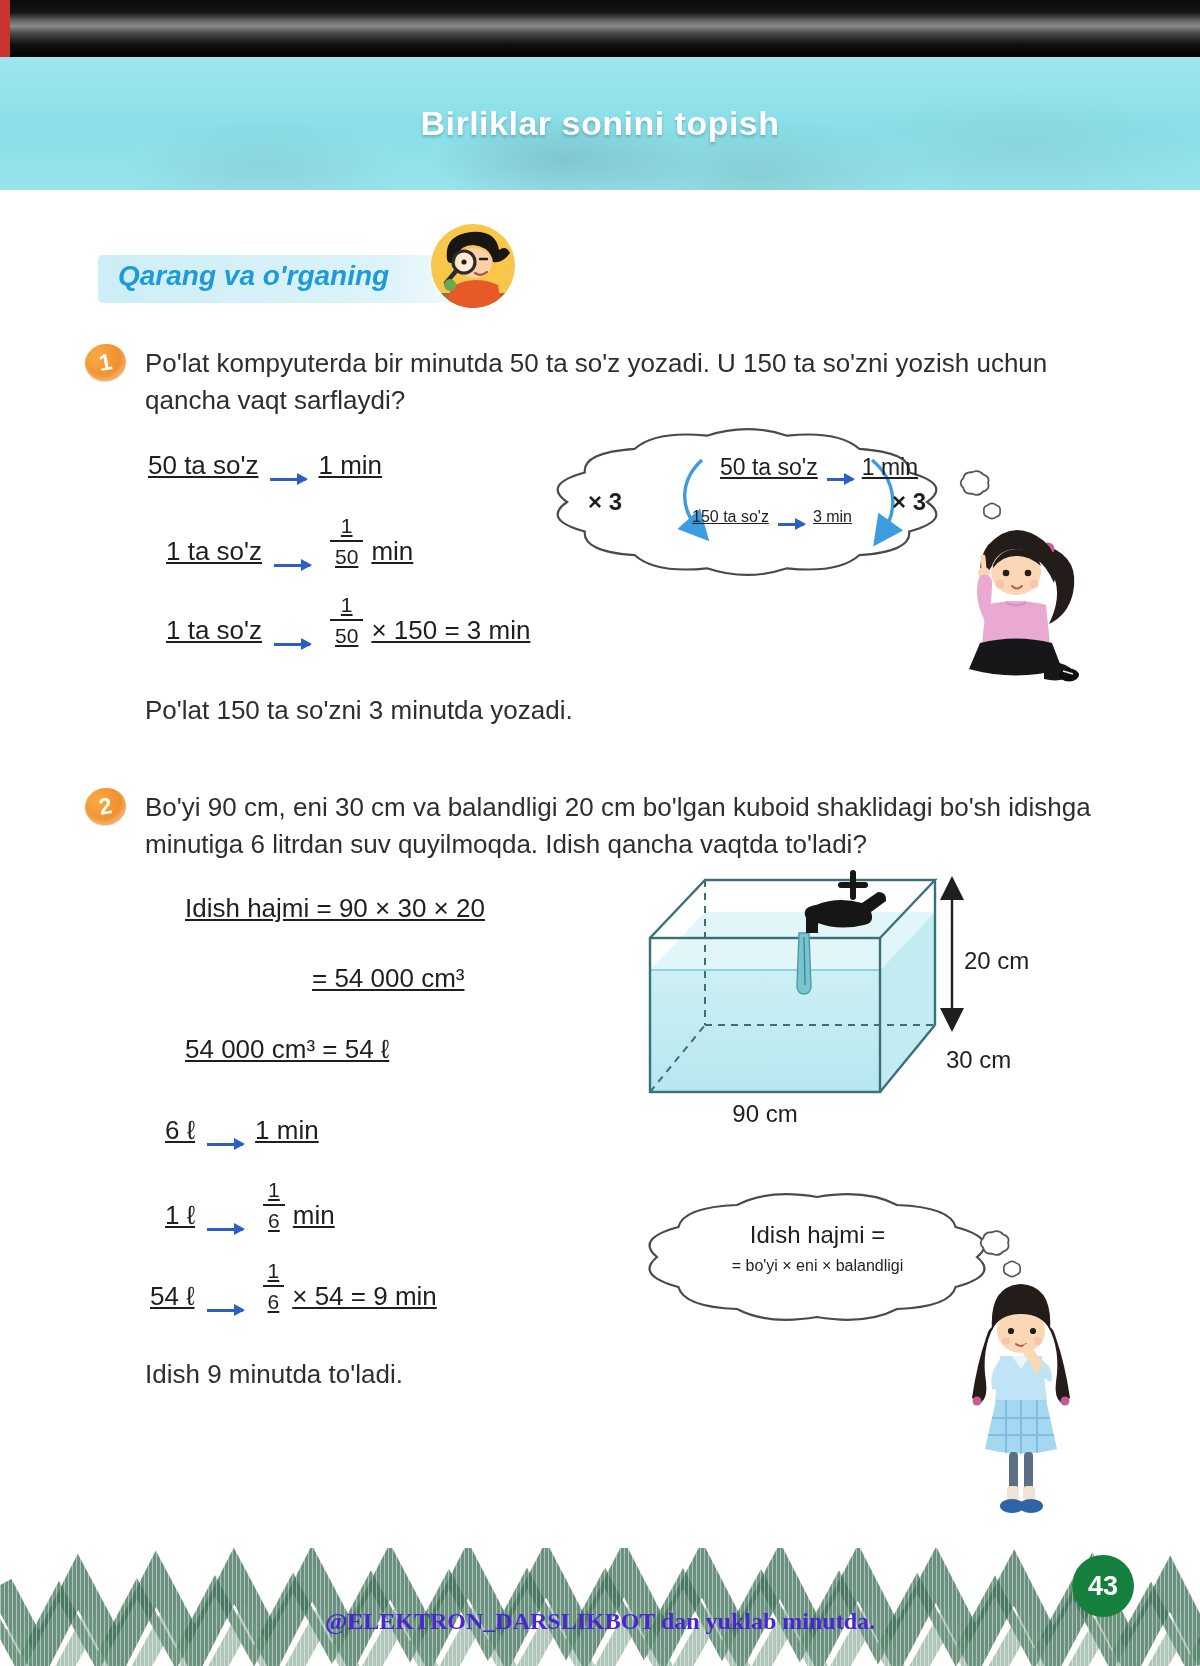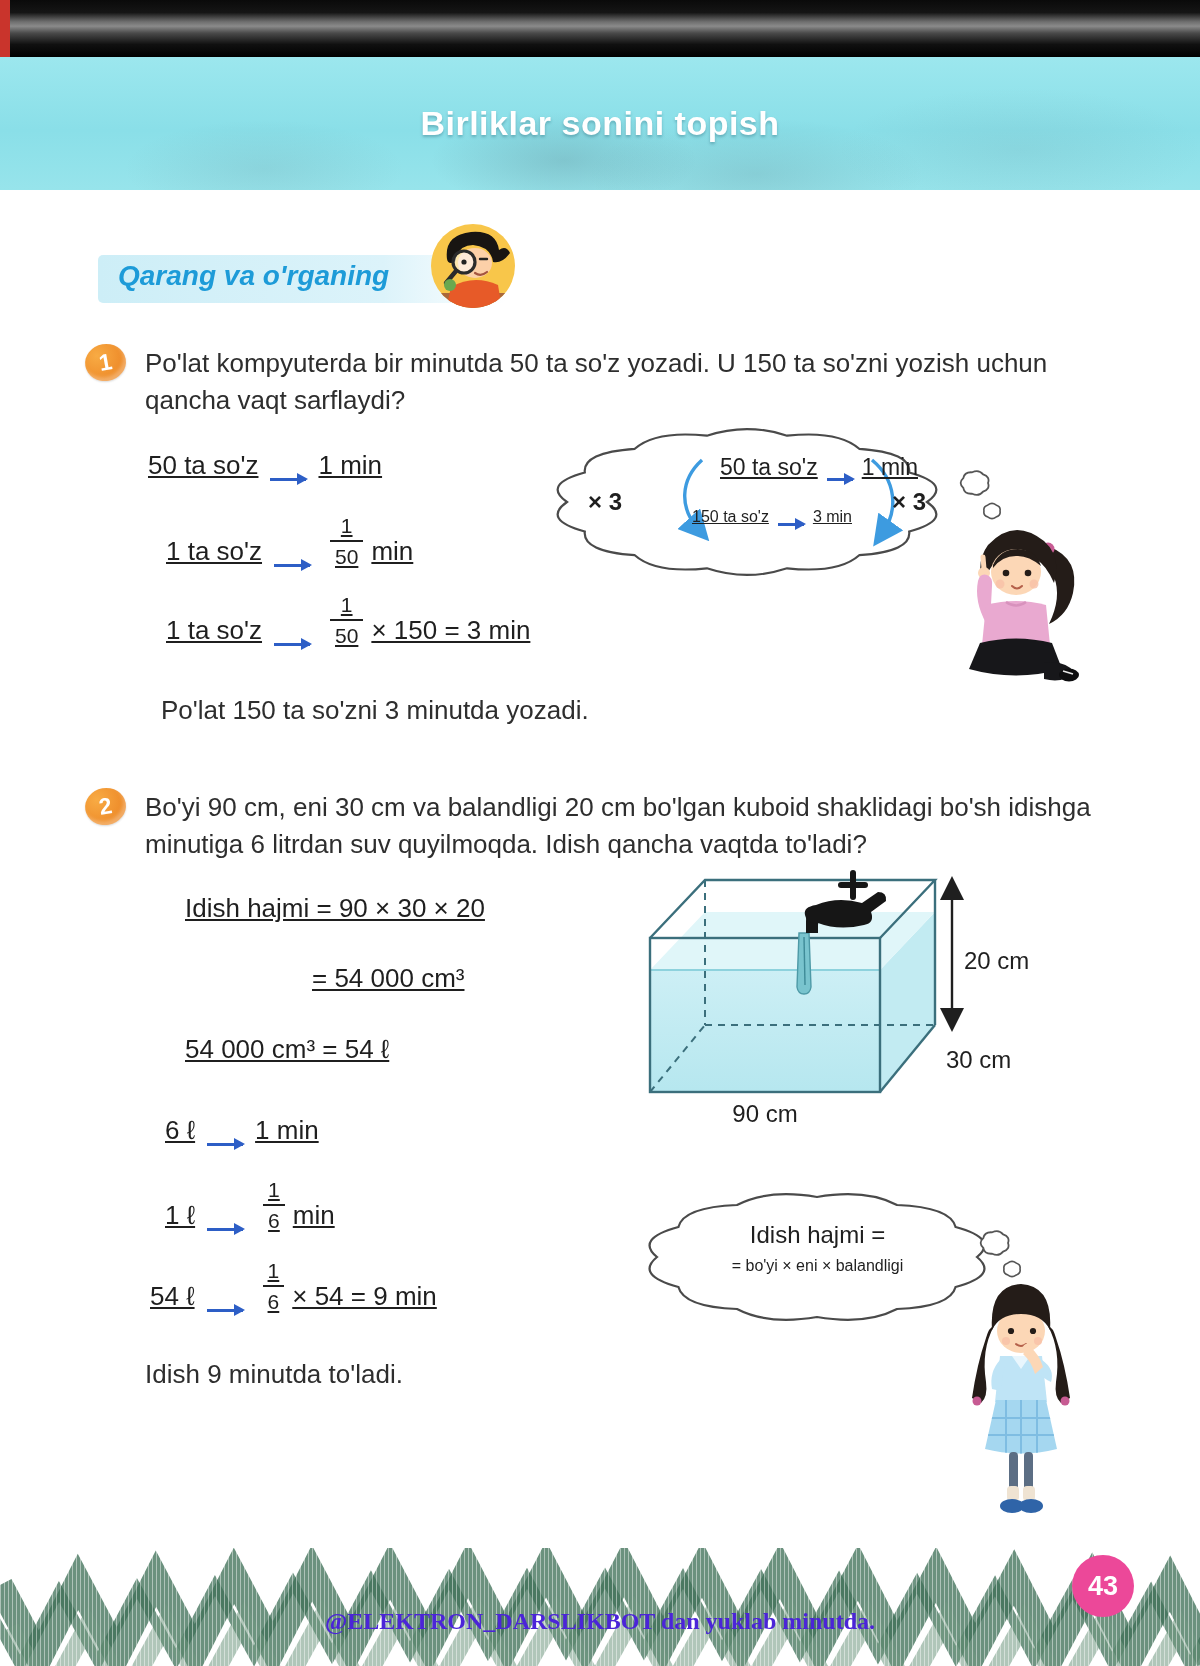--- a/index.html
+++ b/index.html
@@ -49,21 +49,21 @@
 
   
   .cloud-wrap{overflow:visible;}
   .cloud-text{position:absolute;font-size:23px;color:#1f1f1f;white-space:nowrap;}
   .x3{font-size:24px;color:#1f1f1f;font-weight:bold;}
 
   
   .streaks{left:0;top:1548px;width:1200px;height:118px;pointer-events:none;
      background:repeating-linear-gradient(90deg,rgba(255,255,255,.45) 0 1px,rgba(255,255,255,0) 1px 4px);}
   .page-circle{left:1072px;top:1555px;width:62px;height:62px;border-radius:50%;
-     background:#ec4899;display:flex;align-items:center;justify-content:center;
+     background:#15803d;display:flex;align-items:center;justify-content:center;
      color:#fff;font-size:27px;font-weight:bold;}
   .watermark{left:0;top:1608px;width:1200px;text-align:center;
      font-family:"Liberation Serif",serif;font-weight:bold;font-size:24px;color:#4b24d8;}
 
   svg text{font-family:"Liberation Sans",sans-serif;}
 </style>
 </head>
 <body>
 
 <div class="page">
@@ -178,21 +178,21 @@
     <circle cx="34" cy="68" r="6" fill="#fcd7b6"></circle>
     <path d="M36,118 Q24,96 28,76 q2,-8 9,-6 q6,2 5,11 l-2,37 z" fill="#e9a9d0"></path>
     <path d="M36,100 Q66,92 96,100 L100,140 Q66,150 32,140 Z" fill="#e9a9d0"></path>
     <path d="M56,97 Q66,104 76,97" stroke="#d892bd" stroke-width="2.5" fill="none"></path>
     <path d="M30,138 Q66,129 102,138 L112,164 Q66,177 19,164 Z" fill="#17171a"></path>
     <path d="M94,158 Q116,155 124,167 Q114,179 94,174 Z" fill="#17171a"></path>
     <ellipse cx="119" cy="170" rx="10" ry="6.5" fill="#0d0d0f"></ellipse>
     <line x1="113" y1="166" x2="123" y2="169" stroke="#e8e8e8" stroke-width="1.6"></line>
   </svg>
 
-  <div class="abs ptext" style="left:161px;top:692px">Po'lat 150 ta so'zni 3 minutda yozadi.</div>
+  <div class="abs ptext" style="left:145px;top:692px">Po'lat 150 ta so'zni 3 minutda yozadi.</div>
 
   <div class="abs badge" style="left:85px;top:788px">2</div>
   <div class="abs ptext" style="left:145px;top:789px">
     <div>Bo'yi 90 cm, eni 30 cm va balandligi 20 cm bo'lgan kuboid shaklidagi bo'sh idishga</div>
     <div>minutiga 6 litrdan suv quyilmoqda. Idish qancha vaqtda to'ladi?</div>
   </div>
 
   <div class="abs row" style="left:185px;top:893px">Idish hajmi = 90 × 30 × 20</div>
   <div class="abs row" style="left:312px;top:963px">= 54 000 cm³</div>
   <div class="abs row" style="left:185px;top:1034px">54 000 cm³ = 54 ℓ</div>

